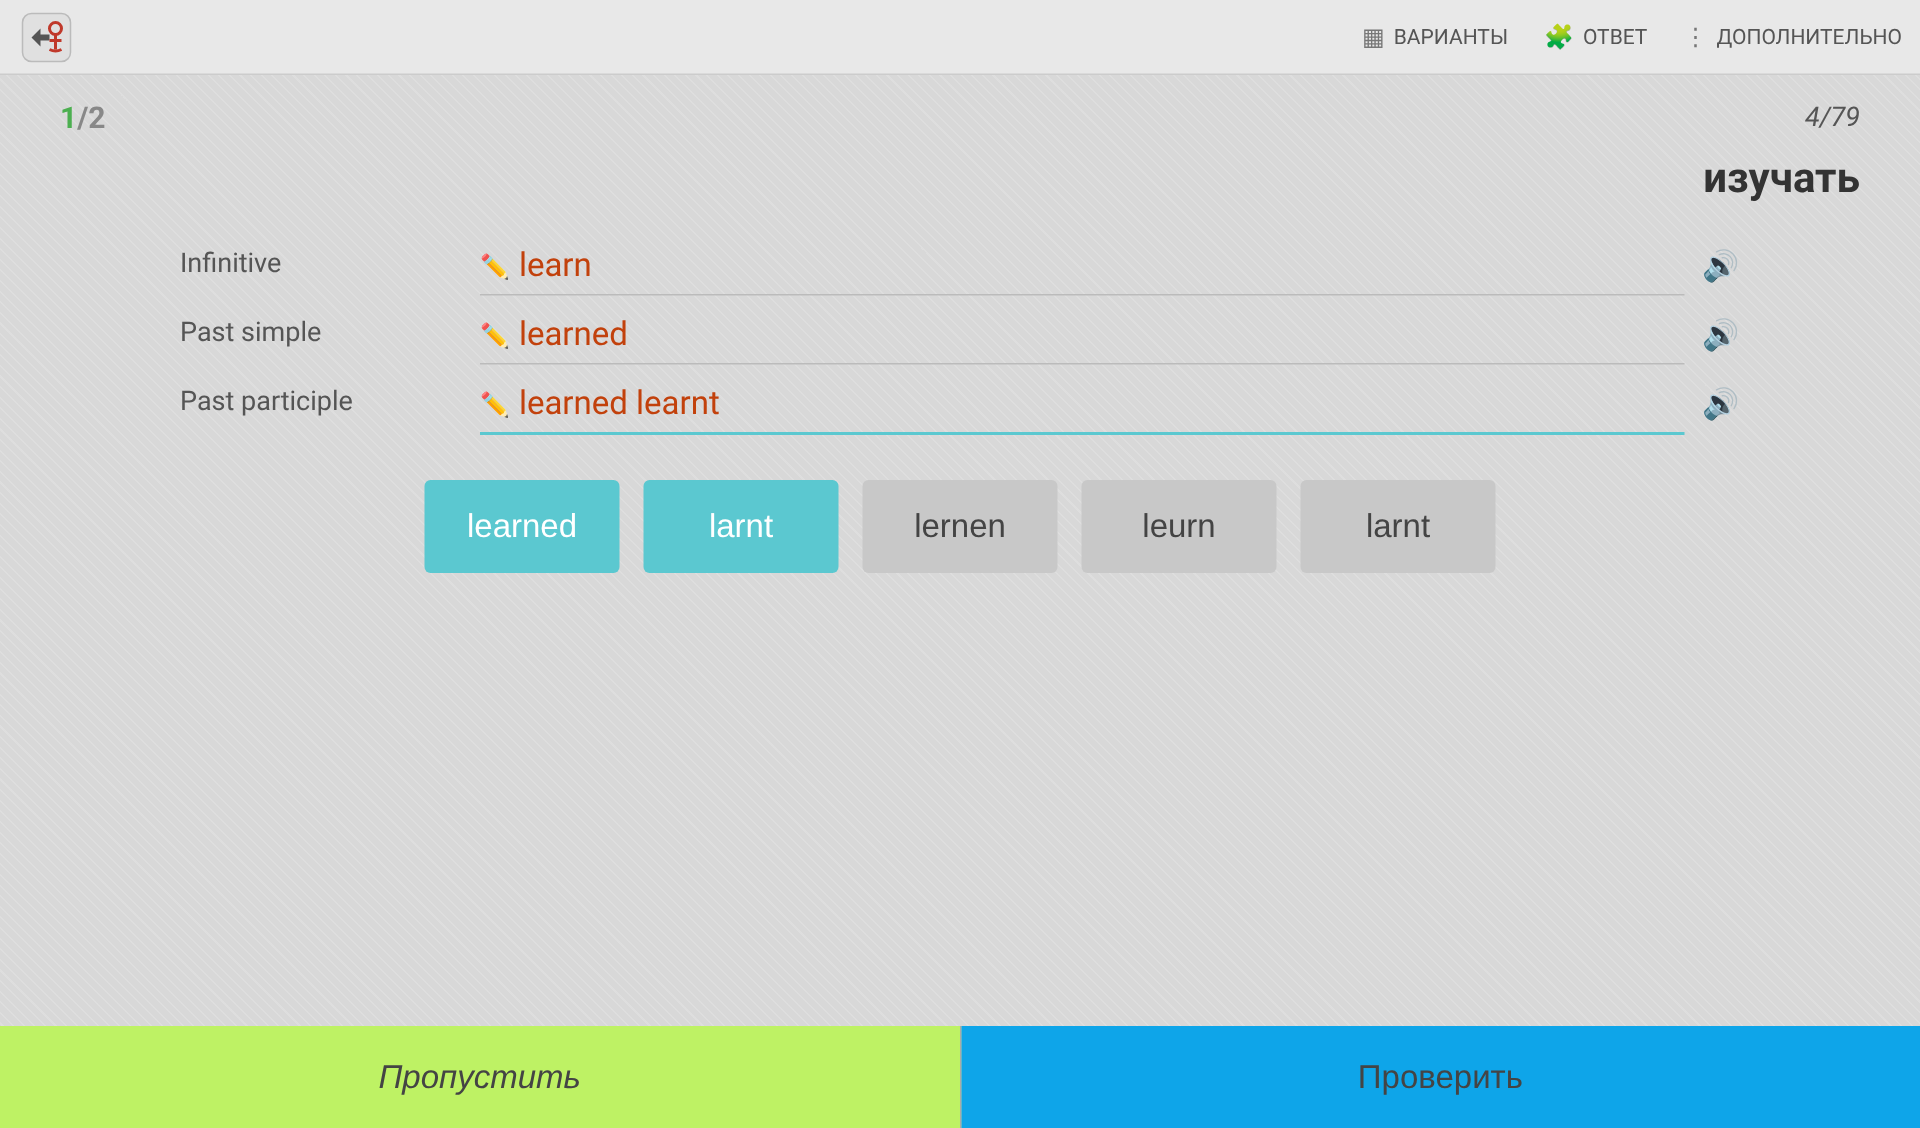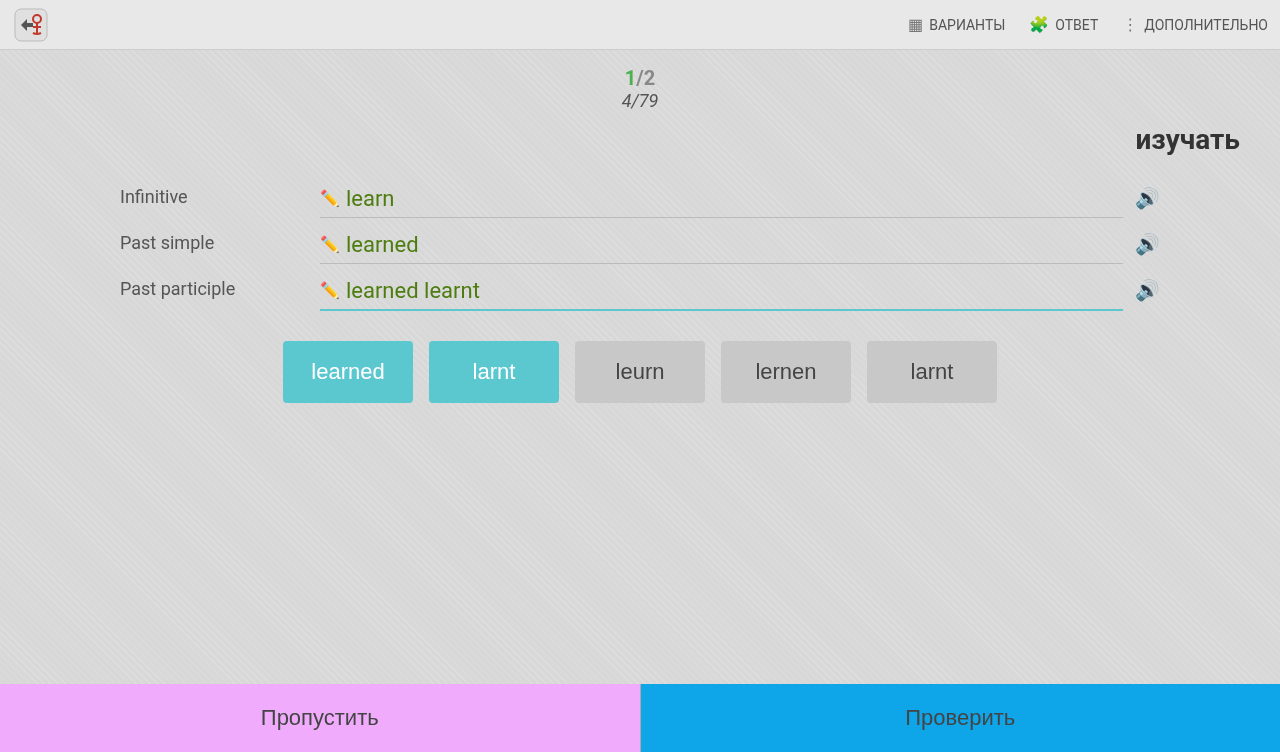--- a/index.html
+++ b/index.html
@@ -64,21 +64,20 @@
     .main {
       padding: 16px 40px 0 40px;
     }
 
     
     .progress-row {
       display: flex;
       justify-content: space-between;
       align-items: center;
       margin-bottom: 12px;
-      flex-direction: column;
     }
     .progress-fraction {
       font-size: 20px;
       font-weight: bold;
     }
     .progress-1 { color: #4caf50; }
     .progress-sep { color: #888; }
     .progress-2 { color: #888; }
     .progress-counter {
       font-size: 18px;
@@ -121,21 +120,21 @@
     }
     .form-row.active .form-value-wrapper {
       border-bottom: 2px solid #5bc8d0;
     }
     .pencil-icon {
       color: #aaa;
       font-size: 16px;
     }
     .form-value {
       font-size: 22px;
-      color: #4d7c0f;
+      color: #c2410c;
     }
     .sound-icon {
       color: #aaa;
       font-size: 20px;
       margin-left: 12px;
       cursor: pointer;
     }
 
     
     .answer-buttons {
@@ -171,22 +170,23 @@
       display: flex;
     }
     .bottom-btn {
       flex: 1;
       border: none;
       font-size: 22px;
       color: #444;
       cursor: pointer;
     }
     .bottom-btn.skip {
-      background-color: #f0abfc;
+      background-color: #bef264;
       border-right: 1px solid #aaa;
+      font-style: italic;
     }
     .bottom-btn.check {
       background-color: #0ea5e9;
     }
   </style>
 </head>
 <body>
 
 <div class="header">
   <div class="header-logo">
@@ -258,22 +258,22 @@
         <span class="pencil-icon">✏️</span>
         <span class="form-value">learned learnt</span>
       </div>
       <span class="sound-icon">🔊</span>
     </div>
   </div>
 
   <div class="answer-buttons">
     <button class="answer-btn selected-blue">learned</button>
     <button class="answer-btn selected-blue">larnt</button>
+    <button class="answer-btn unselected">lernen</button>
     <button class="answer-btn unselected">leurn</button>
-    <button class="answer-btn unselected">lernen</button>
     <button class="answer-btn unselected">larnt</button>
   </div>
 </div>
 
 <div class="bottom-bar">
   <button class="bottom-btn skip">Пропустить</button>
   <button class="bottom-btn check">Проверить</button>
 </div>
 
 </body></html>

